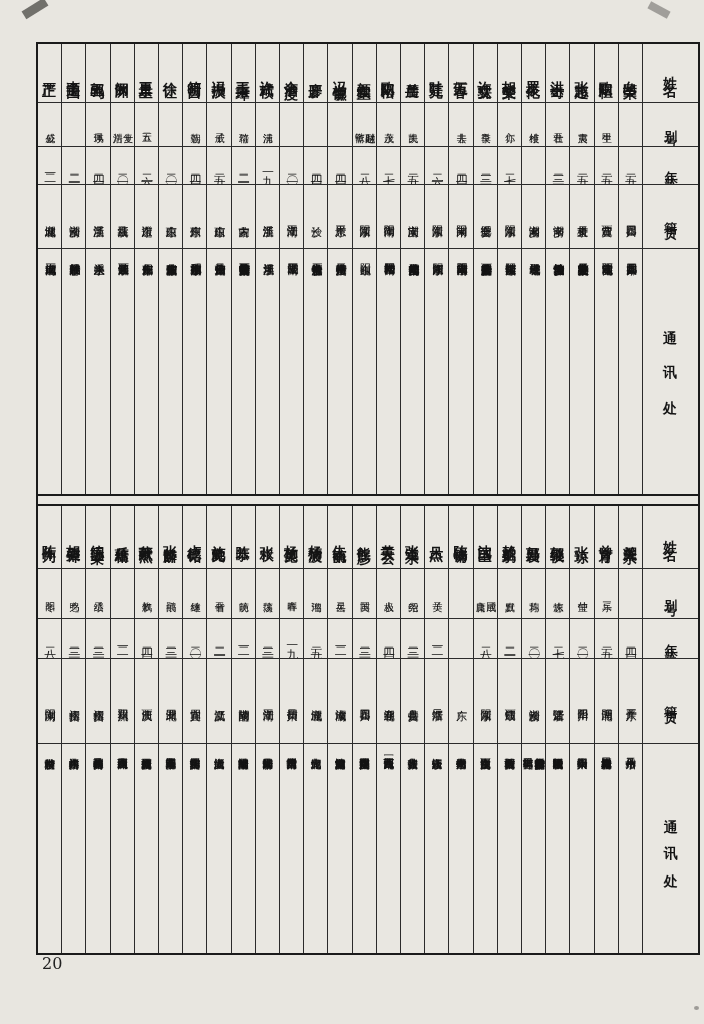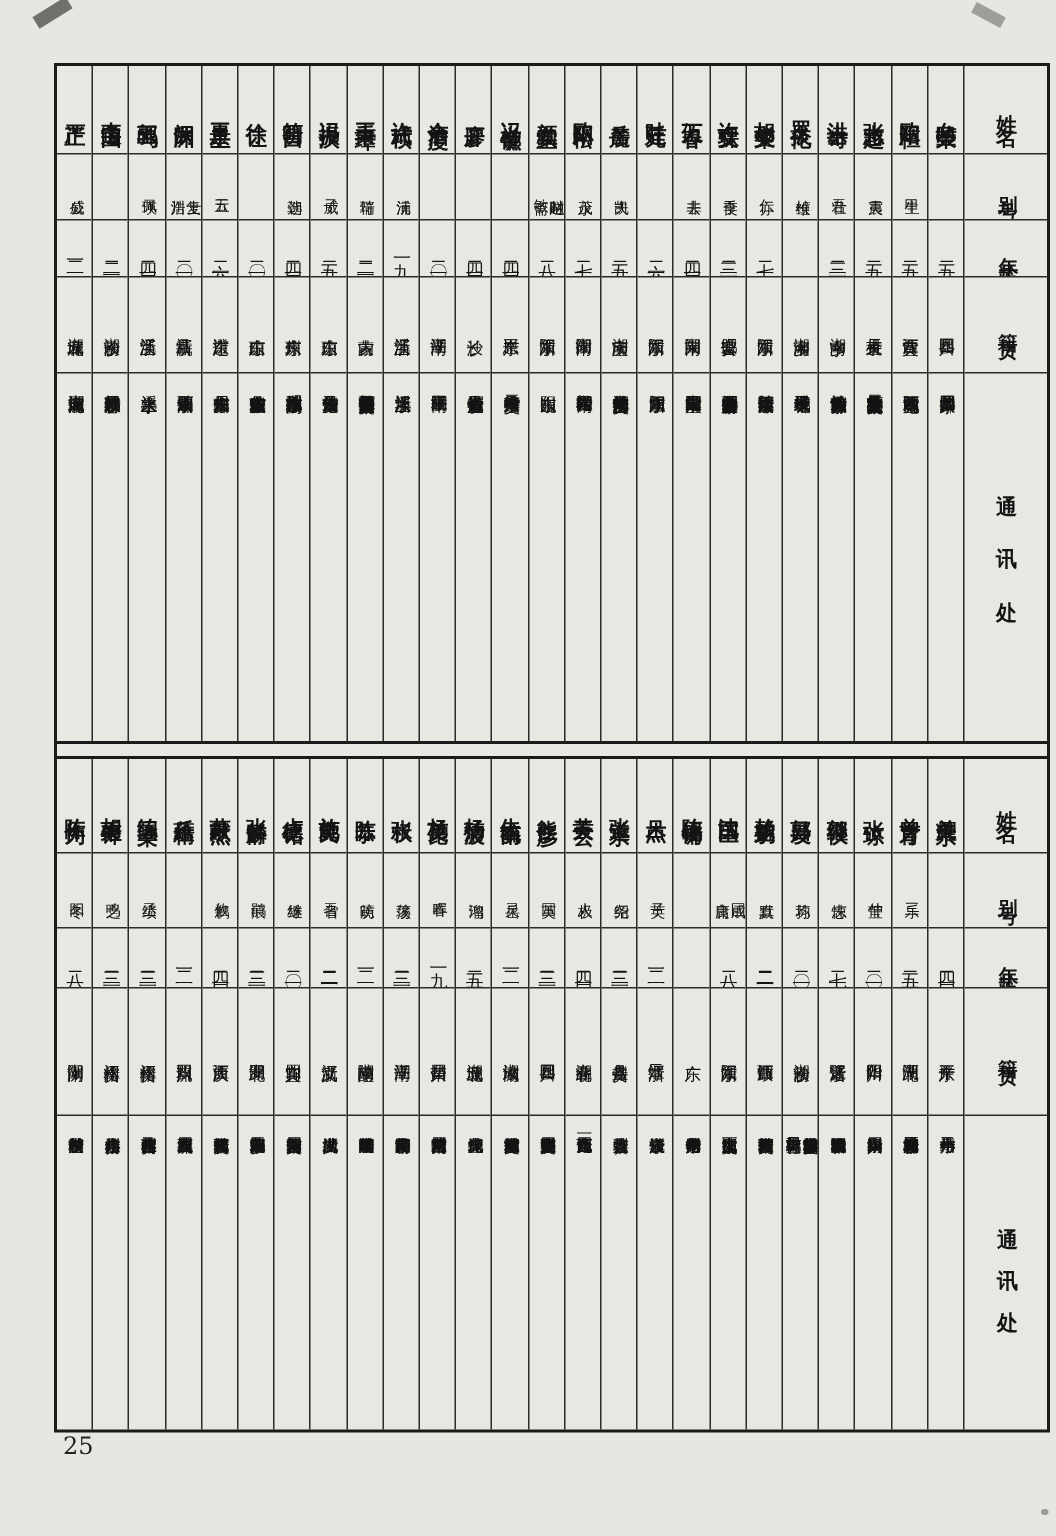--- a/index.html
+++ b/index.html
@@ -979,13 +979,13 @@
           <span class="vt">湖南浏阳</span>
         </div>
     <div class="cell c-addr">
           <span class="vt">湖南长沙楚材中学校</span>
         </div>
   </div>
     </section>
 
 </div>
 
-<div class="page-number">25</div>
+<div class="page-number">20</div>
 
 </body></html>

